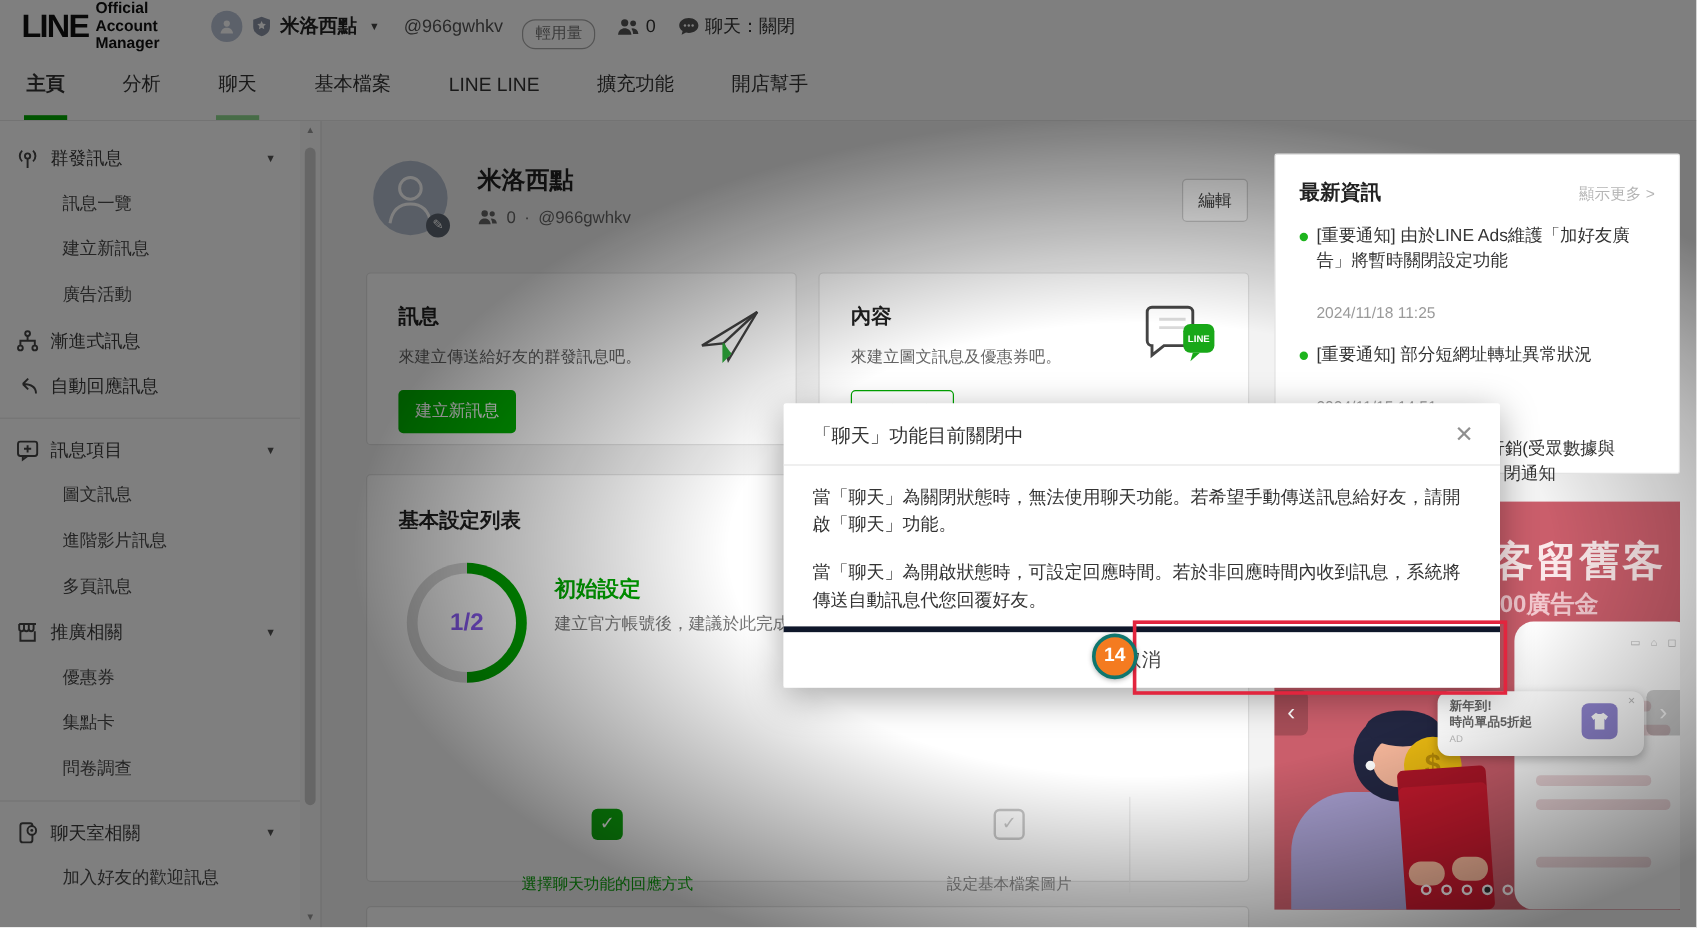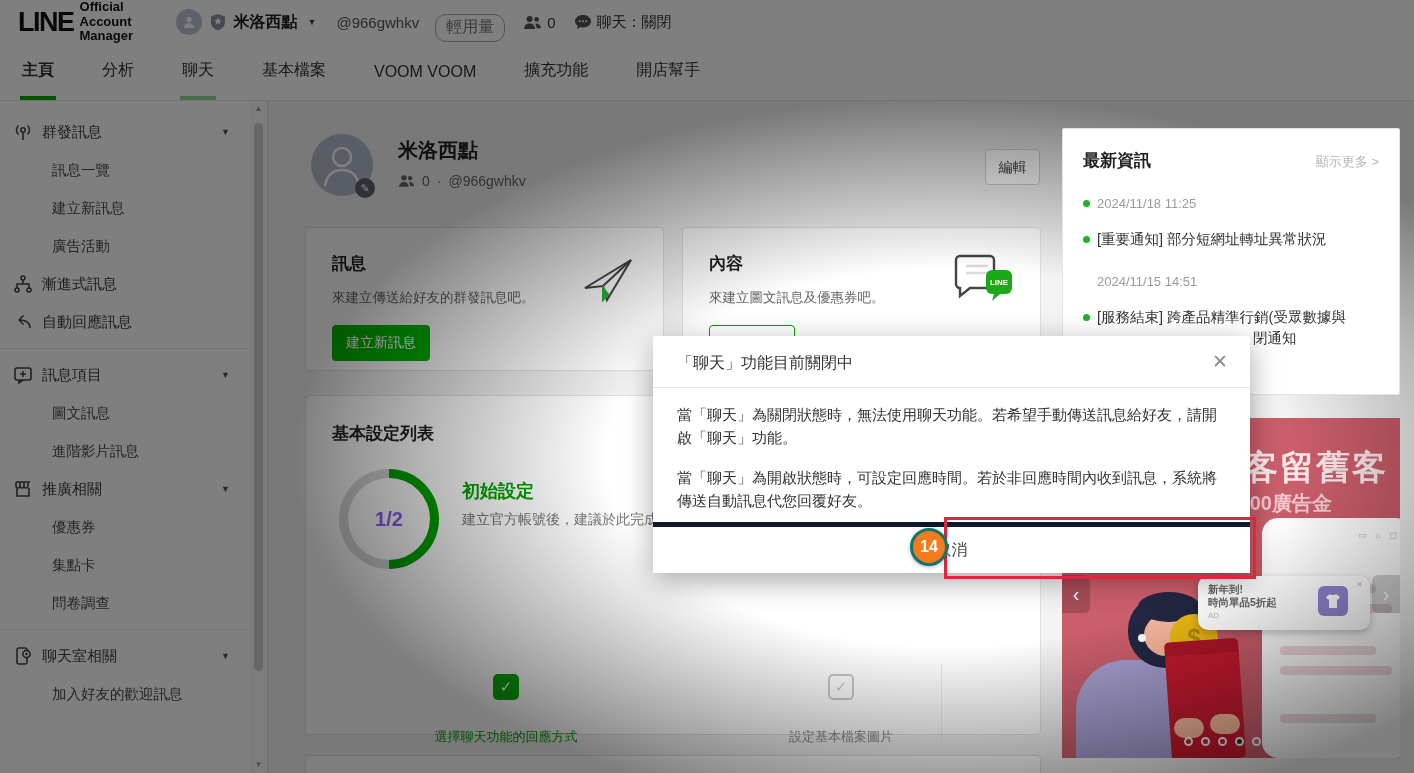--- a/index.html
+++ b/index.html
@@ -10,21 +10,21 @@
   
   .topbar { position:absolute; left:0; top:0; width:1414px; height:44px; background:#fff; display:flex; align-items:center; }
   .logo-wrap { display:flex; align-items:center; margin-left:18px; }
   .logo-line { font-size:27px; font-weight:900; letter-spacing:-1.5px; color:#111; }
   .logo-sub { margin-left:6px; font-size:13px; font-weight:bold; color:#111; line-height:1.15; width:78px; }
   .acct-wrap { display:flex; align-items:center; margin-left:18px; gap:8px; }
   .mini-avatar { width:26px; height:26px; border-radius:50%; background:#b9c2d4; display:flex; align-items:center; justify-content:center; }
   .acct-name { font-size:16px; color:#222; font-weight:bold; }
   .caret { font-size:9px; color:#444; margin-left:2px; }
   .acct-id { font-size:15px; color:#555; margin-left:12px; }
-  .pill { margin-left:16px; font-size:16px; color:#777; border:1px solid #a9a9a9; border-radius:11px; padding:2px 10px 3px;margin-top:12px; }
+  .pill { margin-left:16px; font-size:13px; color:#777; border:1px solid #a9a9a9; border-radius:11px; padding:2px 10px 3px;margin-top:12px; }
   .hstat { display:flex; align-items:center; gap:5px; margin-left:18px; font-size:15px; color:#333; }
 
   
   .nav { position:absolute; left:0; top:44px; width:1414px; height:57px; background:#fff; border-bottom:1px solid #e6e6e6; display:flex; align-items:flex-end; padding-left:20px; }
   .tab { font-size:16px; color:#333; padding:0 2px 15px; margin-right:44px; border-bottom:4px solid transparent; cursor:pointer; }
   .tab.active { border-bottom-color:#00a800; font-weight:bold; }
   .tab.hovered { border-bottom-color:#8fd98f; }
 
   
   .sidebar { position:absolute; left:0; top:101px; width:250px; height:672px; background:#fff; padding-top:12px; }
@@ -176,21 +176,21 @@
         </svg>
       <span>聊天：關閉</span>
     </div>
   </div>
 
   <div class="nav">
     <div class="tab active">主頁</div>
     <div class="tab">分析</div>
     <div class="tab hovered">聊天</div>
     <div class="tab">基本檔案</div>
-    <div class="tab">VOOM VOOM</div>
+    <div class="tab">LINE LINE</div>
     <div class="tab">擴充功能</div>
     <div class="tab">開店幫手</div>
   </div>
 
   <div class="sidebar">
     <div class="side-group">
       <svg class="gicon" viewBox="0 0 20 20" fill="none" stroke="#444" stroke-width="1.6">
           <circle cx="10" cy="8" r="2.2"></circle>
           <path d="M5.5 12.5 A6 6 0 0 1 5.5 3.5 M14.5 3.5 A6 6 0 0 1 14.5 12.5 M10 10.5 V18"></path>
         </svg>
@@ -219,20 +219,21 @@
     <div class="side-group">
       <svg class="gicon" viewBox="0 0 20 20" fill="none" stroke="#444" stroke-width="1.6">
           <rect x="2" y="3" width="16" height="12" rx="2"></rect>
           <path d="M6 15 L6 18 L10 15 M10 9 h0 M7 9 h6 M10 6 v6"></path>
         </svg>
       <span>訊息項目</span>
       <span class="gcaret">▼</span>
     </div>
     <div class="side-sub">圖文訊息</div>
     <div class="side-sub">進階影片訊息</div>
+    <div class="side-sub">多頁訊息</div>
     <div class="side-group">
       <svg class="gicon" viewBox="0 0 20 20" fill="none" stroke="#444" stroke-width="1.6">
           <path d="M3 3 h14 M3 3 v4 a2 2 0 0 0 4 0 V3 M7 7 a2 2 0 0 0 4 0 V3 M11 7 a2 2 0 0 0 4 0 V3 M4 9 v8 h12 V9"></path>
         </svg>
       <span>推廣相關</span>
       <span class="gcaret">▼</span>
     </div>
     <div class="side-sub">優惠券</div>
     <div class="side-sub">集點卡</div>
     <div class="side-sub">問卷調查</div>
@@ -324,20 +325,21 @@
 
   <div class="overlay"></div>
 
   <div class="news">
     <div class="news-head">
       <span class="news-title">最新資訊</span>
       <span class="news-more">顯示更多 &gt;</span>
     </div>
     <div class="news-item">
       <span class="bullet"></span>
+      <div>[重要通知] 由於LINE Ads維護「加好友廣告」將暫時關閉設定功能</div>
       <div class="news-date">2024/11/18 11:25</div>
     </div>
     <div class="news-item">
       <span class="bullet"></span>
       <div>[重要通知] 部分短網址轉址異常狀況</div>
       <div class="news-date">2024/11/15 14:51</div>
     </div>
     <div class="news-item">
       <span class="bullet"></span>
       <div>[服務結束] 跨產品精準行銷(受眾數據與</div>

